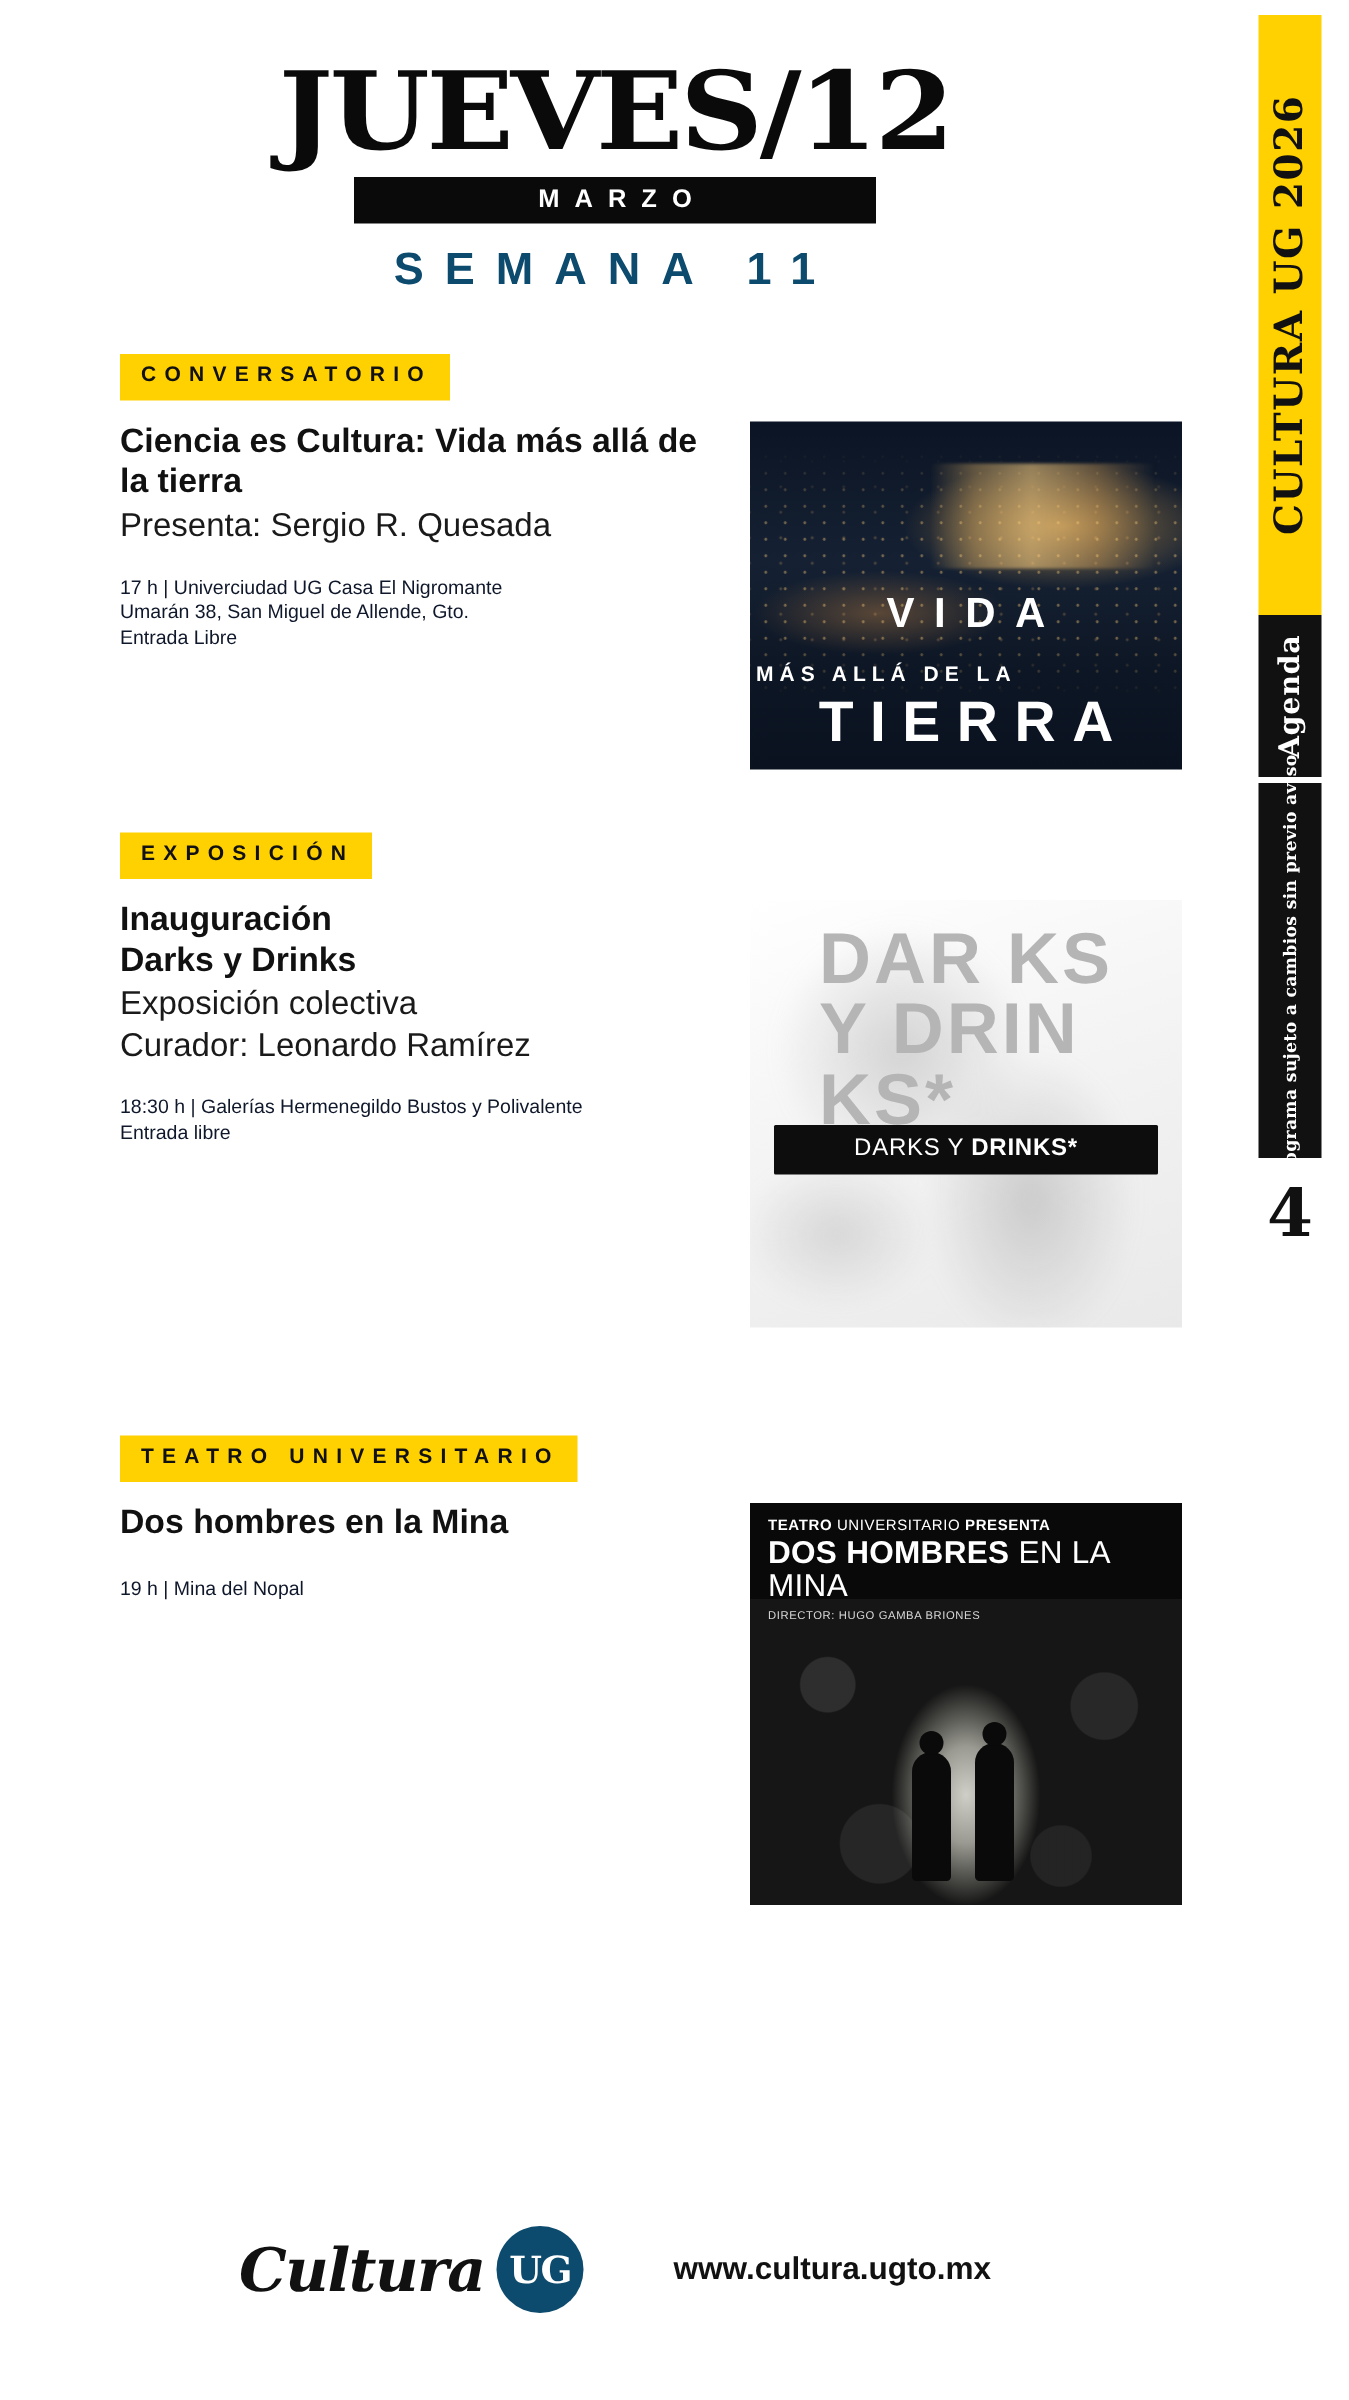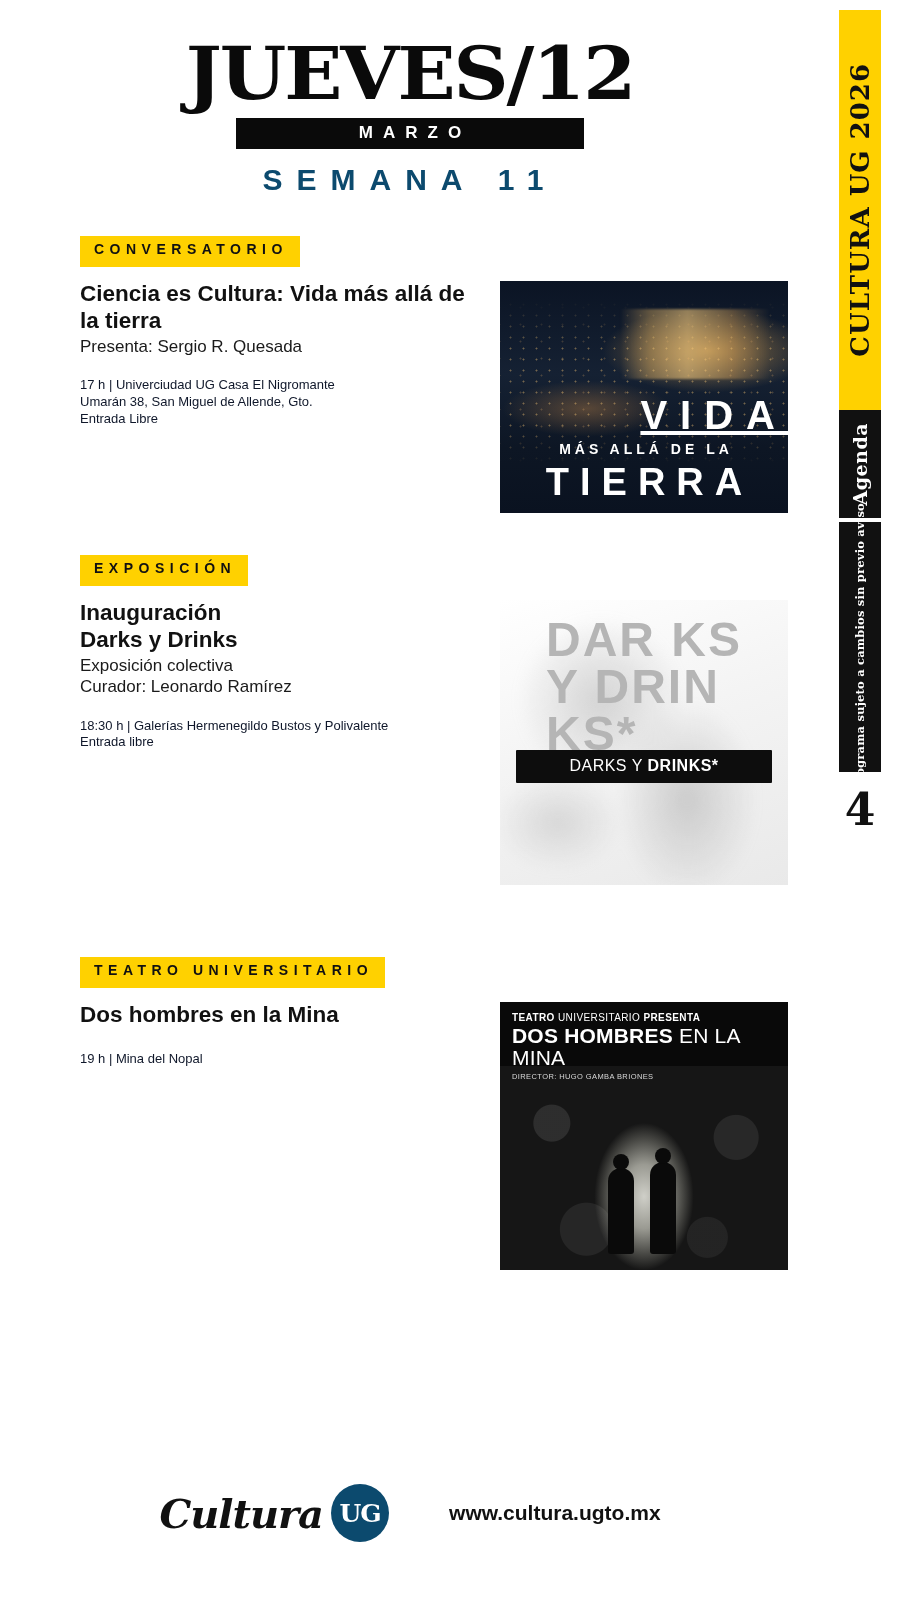--- a/index.html
+++ b/index.html
@@ -164,21 +164,21 @@
   .ev-title {
     font-family: "Liberation Sans", sans-serif;
     font-weight: bold;
     font-size: 22.5px;
     line-height: 1.18;
     color: #111111;
     margin: 0 0 2px 0;
   }
   .ev-sub {
     font-family: "Liberation Sans", sans-serif;
-    font-size: 17px;
+    font-size: 22px;
     line-height: 1.25;
     color: #1a1a1a;
     margin: 0;
   }
   .ev-gap { height: 20px; }
   .ev-info {
     font-family: "Liberation Sans", sans-serif;
     font-size: 13px;
     line-height: 1.3;
     color: #0f172a;
@@ -215,31 +215,29 @@
       radial-gradient(circle, rgba(255,205,120,.9) 0.8px, rgba(0,0,0,0) 1.2px),
       radial-gradient(circle, rgba(255,190,110,.5) 0.8px, rgba(0,0,0,0) 1.2px);
     background-size: 13px 11px, 21px 17px;
     background-position: 4px 40px, 10px 52px;
     opacity: .45;
     mask-image: linear-gradient(180deg, rgba(0,0,0,0) 8%, #000 30%, #000 62%, rgba(0,0,0,0) 80%);
     -webkit-mask-image: linear-gradient(180deg, rgba(0,0,0,0) 8%, #000 30%, #000 62%, rgba(0,0,0,0) 80%);
   }
   .poster-vida .pv-l1 {
     position: absolute; left: 0; right: 0; top: 112px;
-    text-align: right;
-    font-family: "Liberation Sans", sans-serif;
-    font-weight: bold;
-    font-size: 40px;
+    text-align: center;
+    font-family: "Liberation Sans", sans-serif;
+    font-weight: bold;
+    font-size: 28px;
     letter-spacing: 13px;
     text-indent: 13px;
-    text-decoration: underline;
   }
   .poster-vida .pv-l2 {
     position: absolute; left: 0; right: 0; top: 160px;
-    text-align: center;
     font-family: "Liberation Sans", sans-serif;
     font-weight: bold;
     font-size: 14px;
     letter-spacing: 4px;
     text-indent: 4px;
   }
   .poster-vida .pv-l3 {
     position: absolute; left: 0; right: 0; top: 180px;
     text-align: center;
     font-family: "Liberation Sans", sans-serif;

